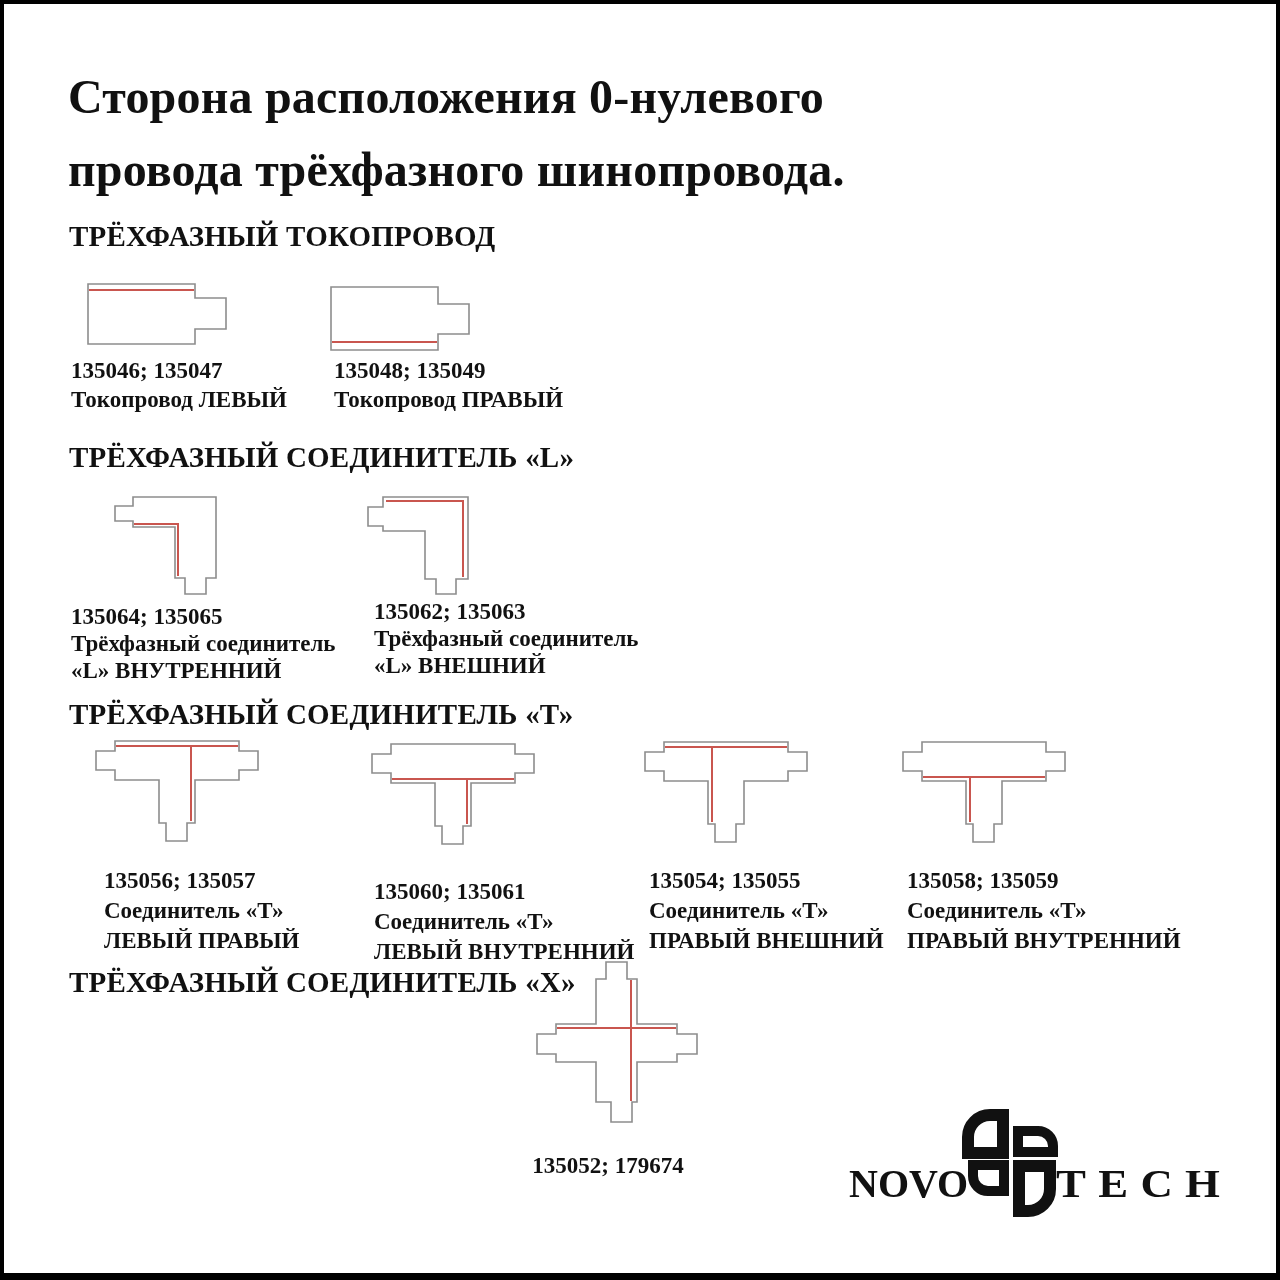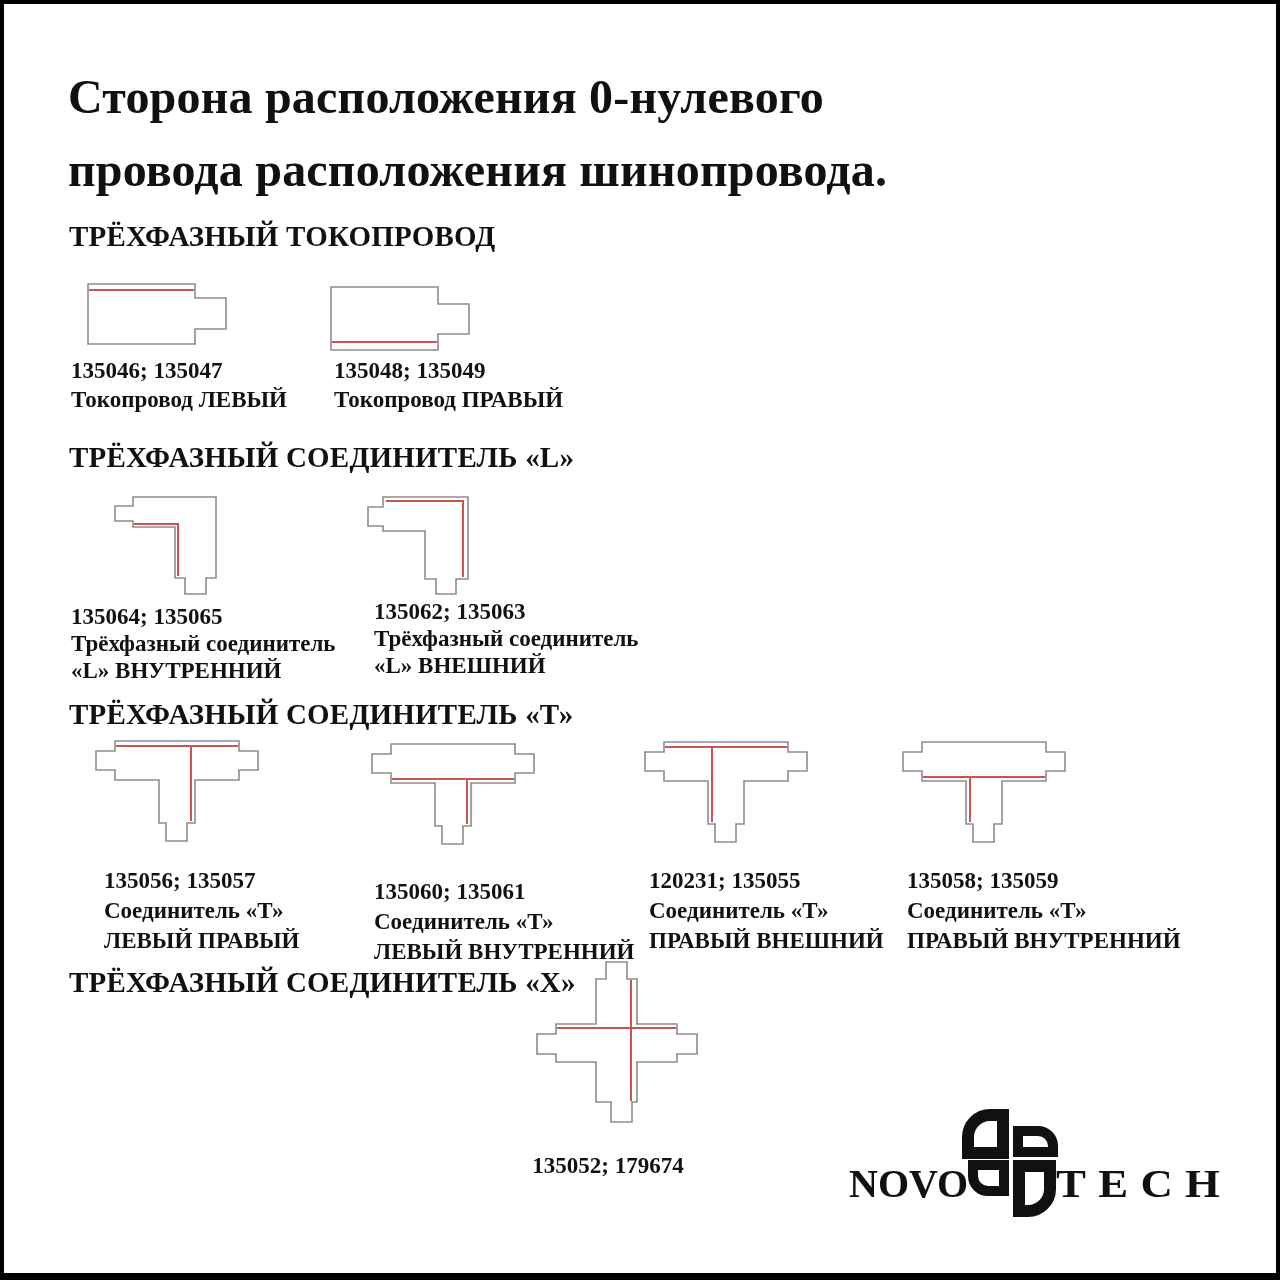--- a/index.html
+++ b/index.html
@@ -26,21 +26,21 @@
   .leaf-br{left:51px;top:58px;width:43px;height:57px;border-width:12px;border-bottom-right-radius:28px;}
   .leaf-bl{left:6px;top:58px;width:41px;height:36px;border-width:10px;border-bottom-left-radius:20px;}
 </style>
 </head>
 <body>
 
 <div class="frame">
 
   <div class="abs title" style="left:64px;top:56px">
     <div>Сторона расположения 0-нулевого</div>
-    <div>провода расположения шинопровода.</div>
+    <div>провода трёхфазного шинопровода.</div>
   </div>
 
   <div class="abs sec-h" style="left:65px;top:216px">ТРЁХФАЗНЫЙ ТОКОПРОВОД</div>
 
   <svg class="diagram abs" style="left:83px;top:279px" width="140" height="62" viewBox="0 0 140 62">
     <path class="outline" d="M1,1 H108 V15 H139 V46 H108 V61 H1 Z"></path>
     <line class="wire" x1="2" y1="7" x2="107" y2="7"></line>
   </svg>
 
   <svg class="diagram abs" style="left:326px;top:282px" width="140" height="65" viewBox="0 0 140 65">
@@ -110,21 +110,21 @@
     <div>135056; 135057</div>
     <div>Соединитель «Т»</div>
     <div>ЛЕВЫЙ ПРАВЫЙ</div>
   </div>
   <div class="abs lbl lh30" style="left:370px;top:873px">
     <div>135060; 135061</div>
     <div>Соединитель «Т»</div>
     <div>ЛЕВЫЙ ВНУТРЕННИЙ</div>
   </div>
   <div class="abs lbl lh30" style="left:645px;top:862px">
-    <div>120231; 135055</div>
+    <div>135054; 135055</div>
     <div>Соединитель «Т»</div>
     <div>ПРАВЫЙ ВНЕШНИЙ</div>
   </div>
   <div class="abs lbl lh30" style="left:903px;top:862px">
     <div>135058; 135059</div>
     <div>Соединитель «Т»</div>
     <div>ПРАВЫЙ ВНУТРЕННИЙ</div>
   </div>
 
   <div class="abs sec-h" style="left:65px;top:962px">ТРЁХФАЗНЫЙ СОЕДИНИТЕЛЬ «Х»</div>

